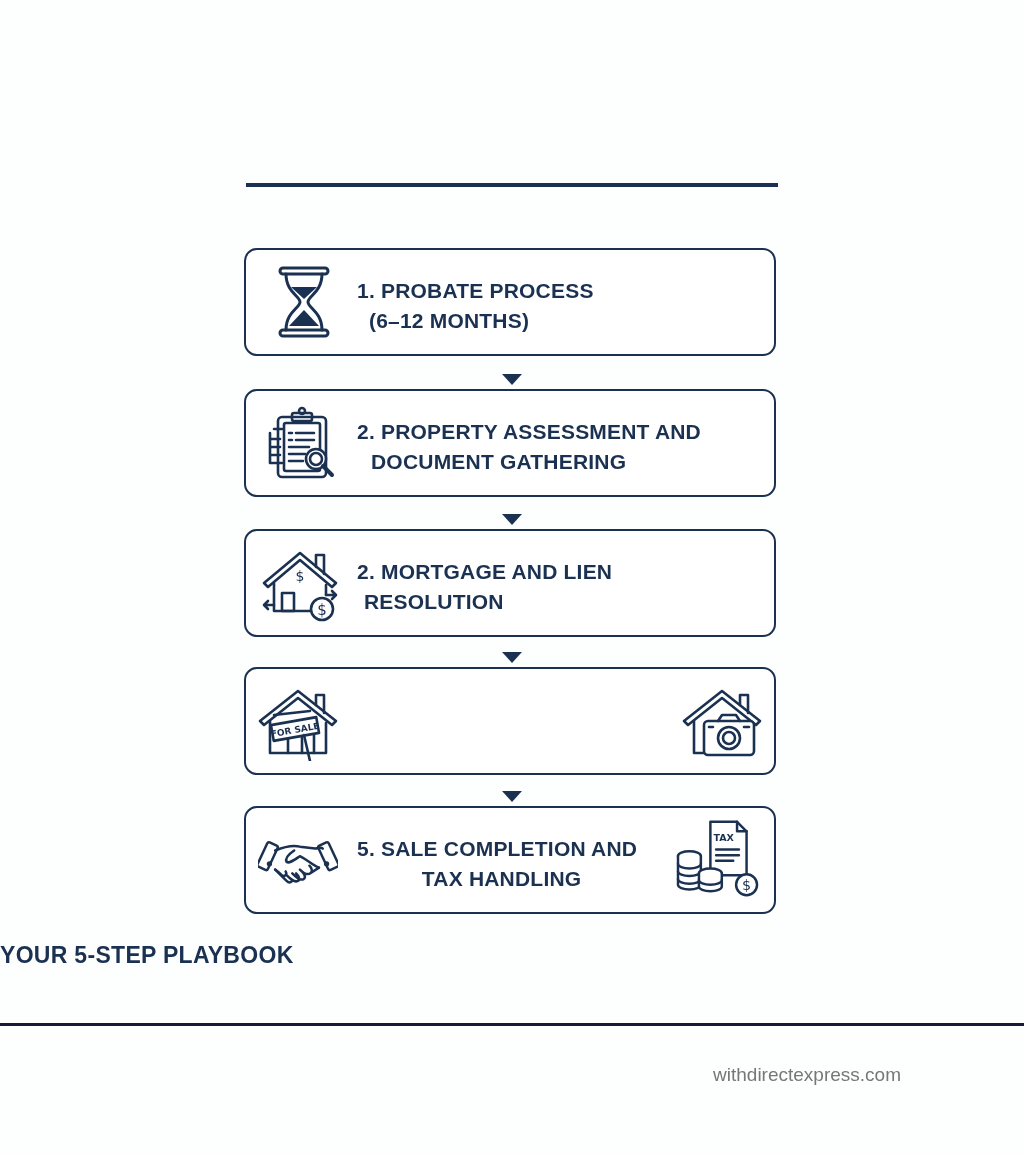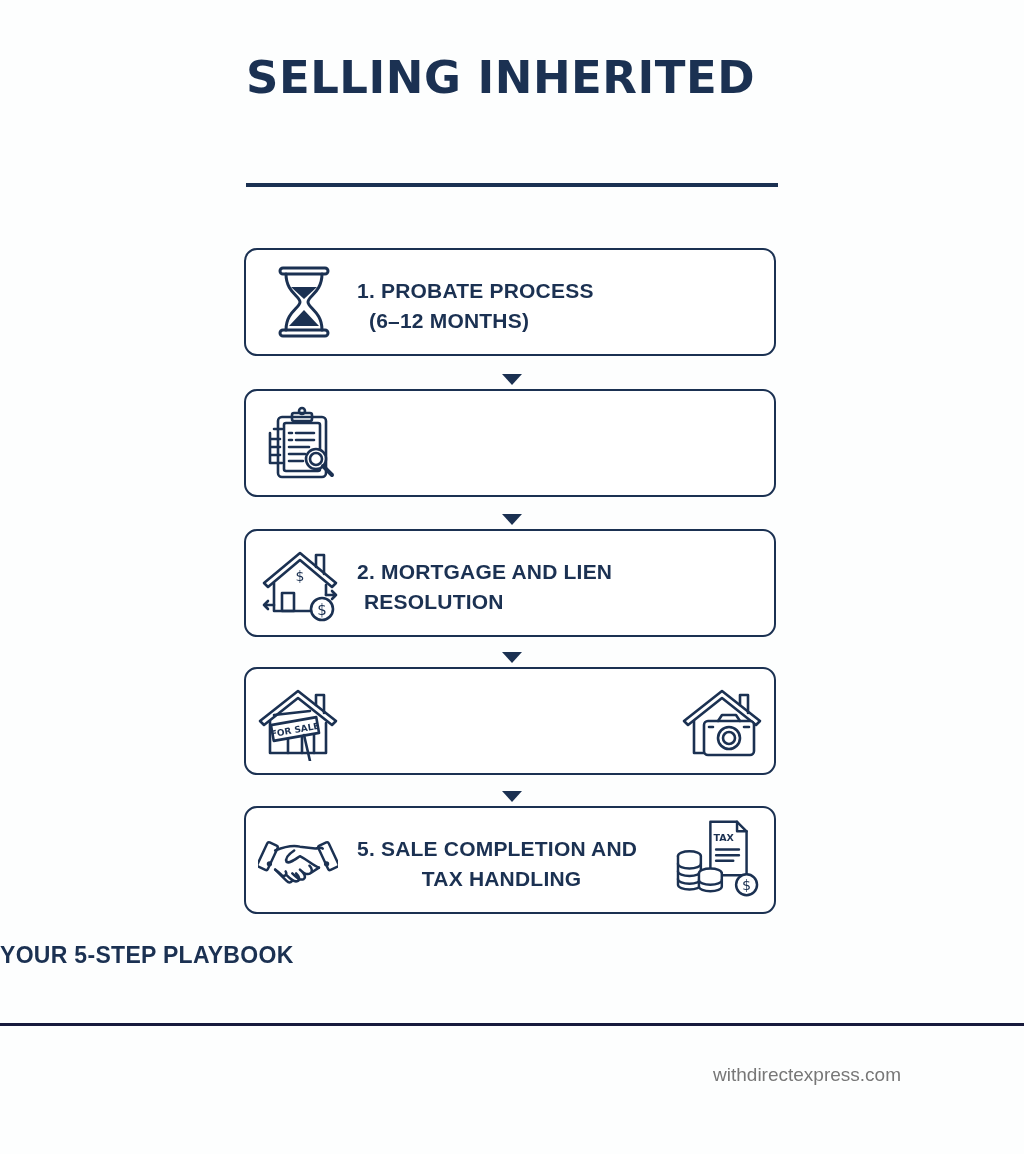--- a/index.html
+++ b/index.html
@@ -108,21 +108,20 @@
       font-family: "Liberation Sans", sans-serif;
       font-size: 19px;
       line-height: 22px;
       color: #777777;
     }
   </style>
 </head>
 <body>
 
 <h1 class="title">
-  <span style="display:block">SELLING INHERITED</span>
 </h1>
 <div class="title-rule"></div>
 
 <div class="step" style="top:248px;padding-left:40px;">
   <div class="step-icon left" style="left:18px;width:80px;">
     <svg viewBox="0 0 80 80" fill="none" stroke="#1b3152" stroke-width="3" stroke-linecap="round" stroke-linejoin="round">
       <rect x="16" y="6" width="48" height="6" rx="3"></rect>
       <rect x="16" y="68" width="48" height="6" rx="3"></rect>
       <path d="M22 12 C22 30 36 34 36 40 C36 46 22 50 22 68"></path>
       <path d="M58 12 C58 30 44 34 44 40 C44 46 58 50 58 68"></path>
@@ -143,20 +142,24 @@
       <path d="M14 26 h8 M10 30 v30 h12 M10 36 h10 M10 44 h10 M10 52 h10"></path>
       <rect x="18" y="14" width="48" height="60" rx="4"></rect>
       <rect x="24" y="20" width="36" height="48" rx="2"></rect>
       <rect x="32" y="10" width="20" height="8" rx="2"></rect>
       <circle cx="42" cy="8" r="3"></circle>
       <path d="M29 30 h3 M36 30 h18 M29 37 h3 M36 37 h18 M29 44 h20 M29 51 h16 M29 58 h14"></path>
       <circle cx="56" cy="56" r="10" fill="#ffffff"></circle>
       <circle cx="56" cy="56" r="6"></circle>
       <path d="M63 63 L72 72" stroke-width="4"></path>
     </svg>
+  </div>
+  <div class="step-text" style="left:111px;">
+    <span>2. PROPERTY ASSESSMENT AND</span>
+    <span class="line2" style="padding-left:14px;">DOCUMENT GATHERING</span>
   </div>
 </div>
 <div class="arrow" style="top:514px;"></div>
 
 <div class="step" style="top:529px;">
   <div class="step-icon left" style="left:14px;">
     <svg viewBox="0 0 80 80" fill="none" stroke="#1b3152" stroke-width="2.6" stroke-linecap="round" stroke-linejoin="round">
       <path d="M4 40 L40 10 L76 40 L72 44 L40 17 L8 44 Z"></path>
       <path d="M56 24 V12 h8 V31"></path>
       <path d="M14 40 V68 H50"></path>

